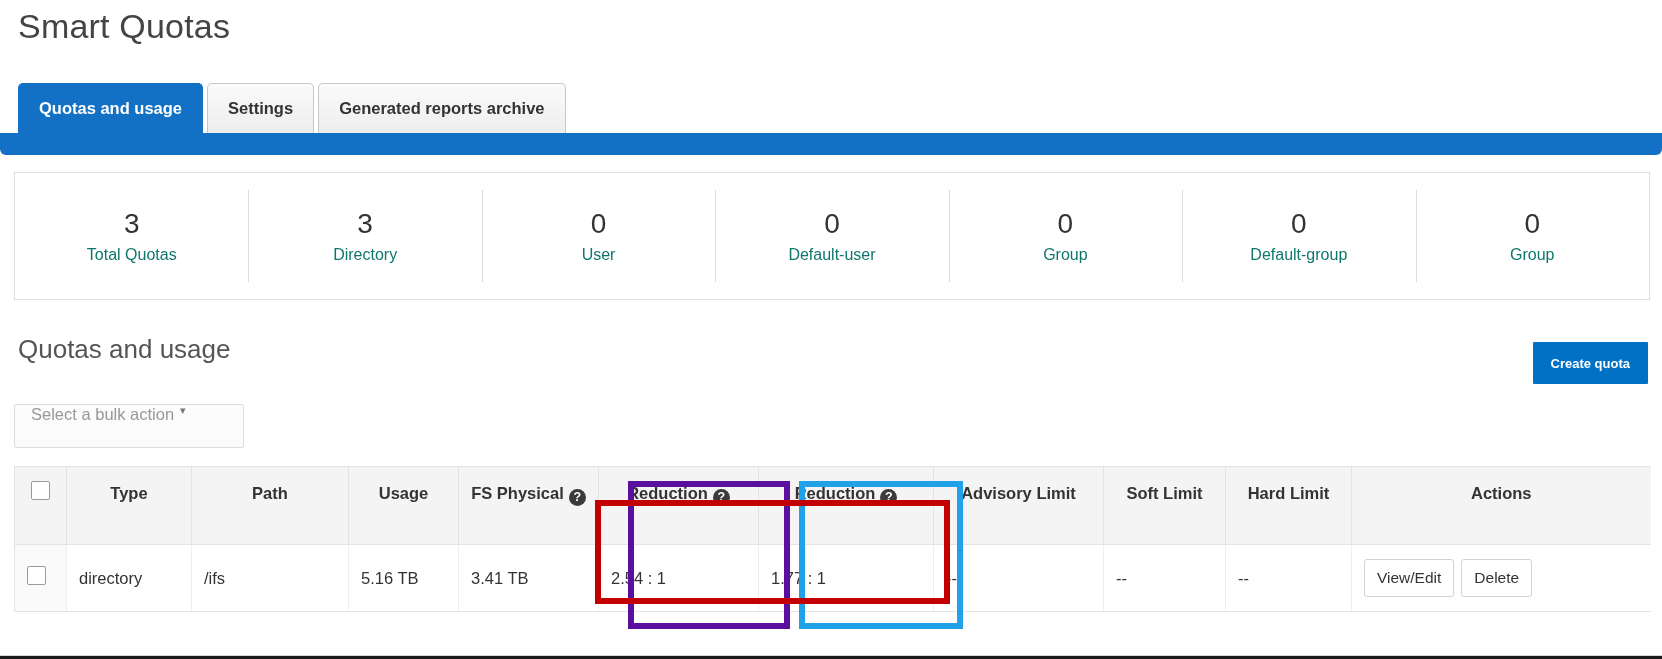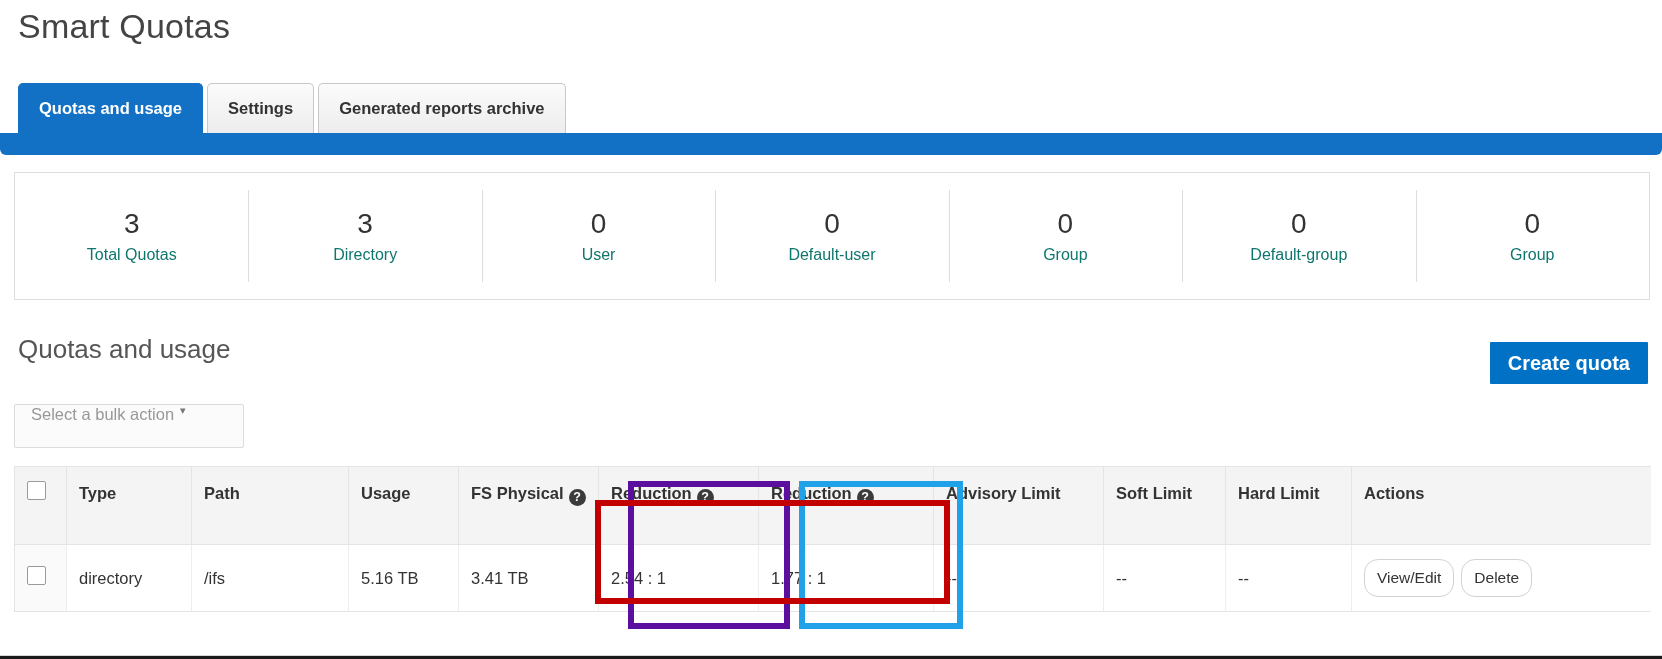--- a/index.html
+++ b/index.html
@@ -134,21 +134,21 @@
   .create-btn {
     position: absolute;
     right: 14px;
     top: 342px;
     height: 42px;
     padding: 0 18px;
     background: #0071c5;
     color: #ffffff;
     border: none;
     border-radius: 1px;
-    font-size: 20px;
+    font-size: 13px;
     font-weight: bold;
     font-family: "Liberation Sans", sans-serif;
     cursor: pointer;
   }
 
   
   .bulk-action {
     position: absolute;
     left: 14px;
     top: 404px;
@@ -183,21 +183,21 @@
     width: 1636px;
     border-collapse: collapse;
     table-layout: fixed;
     font-size: 16.5px;
   }
   table.quota-table thead th {
     background: #f4f4f4;
     border-right: 1px solid #e4e4e4;
     border-bottom: 1px solid #e4e4e4;
     border-top: 1px solid #e4e4e4;
-    text-align: left;
+    text-align: center;
     vertical-align: top;
     padding: 14px 12px 14px 12px;
     font-weight: bold;
     color: #333333;
     height: 78px;
     line-height: 25px;
     margin-top: 24px;
   }
   table.quota-table thead th:last-child { border-right: none; }
   table.quota-table thead th.col-check { border-left: 1px solid #e4e4e4; }
@@ -241,21 +241,21 @@
   }
   .th-inner { display: inline; }
   .act-btn {
     display: inline-block;
     border: 1px solid #d2d2d2;
     background: #ffffff;
     color: #333333;
     font-size: 15.5px;
     font-family: "Liberation Sans", sans-serif;
     padding: 7px 12px;
-    border-radius: 14px;
+    border-radius: 3px;
     cursor: pointer;
     margin-right: 7px;
   }
 
   
   .anno {
     position: absolute;
     pointer-events: none;
     background: transparent;
   }

